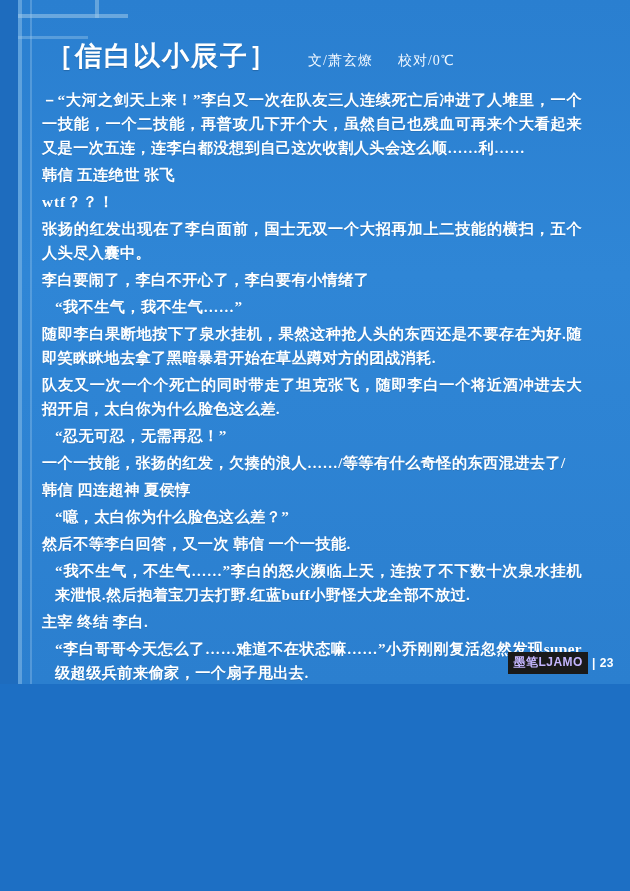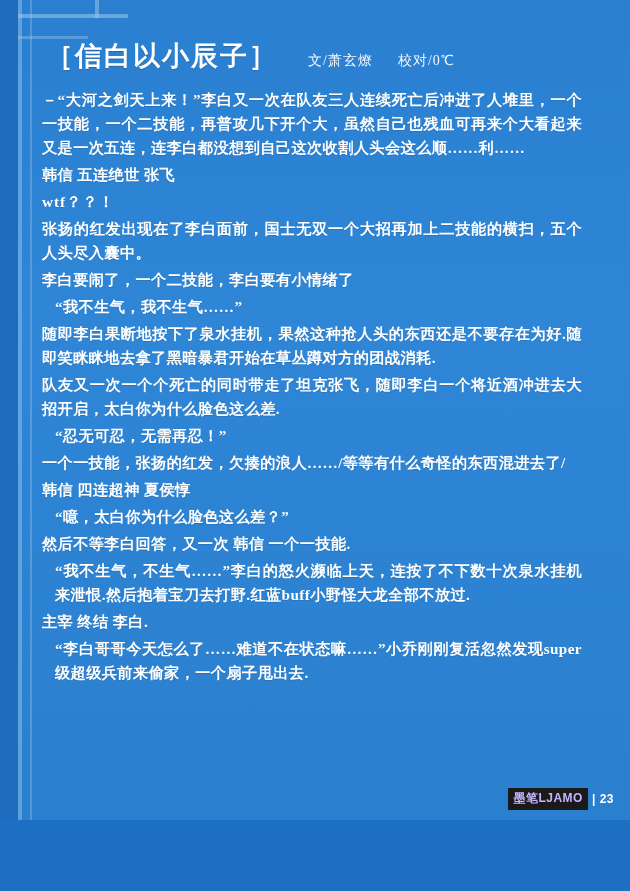--- a/index.html
+++ b/index.html
@@ -9,21 +9,21 @@
   body {
     width: 630px;
     height: 891px;
     background: #1d6fc4;
     font-family: "Liberation Serif", serif;
     overflow: hidden;
   }
   .page {
     position: relative;
     width: 630px;
-    height: 820px;
+    height: 684px;
     background: linear-gradient(180deg, #2a7fd0 0%, #2f86d6 40%, #2b7fcf 100%);
     overflow: hidden;
   }
   
   .deco-line {
     position: absolute;
     background: #9ec9ea;
     opacity: .55;
   }
   .deco-v1 { left: 18px; top: 0; width: 4px; height: 891px; opacity:.45; }
@@ -131,21 +131,21 @@
         <span class="sep"></span>
         <span>校对/0℃</span>
       </div>
     </div>
 
     <div class="body-text">
       <p class="dash">－“大河之剑天上来！”李白又一次在队友三人连续死亡后冲进了人堆里，一个一技能，一个二技能，再普攻几下开个大，虽然自己也残血可再来个大看起来又是一次五连，连李白都没想到自己这次收割人头会这么顺……利……</p>
       <p>韩信 五连绝世 张飞</p>
       <p class="latin">wtf？？！</p>
       <p>张扬的红发出现在了李白面前，国士无双一个大招再加上二技能的横扫，五个人头尽入囊中。</p>
-      <p>李白要闹了，一个二技能，李白要有小情绪了</p>
+      <p>李白要闹了，李白不开心了，李白要有小情绪了</p>
       <p class="quote">“我不生气，我不生气……”</p>
       <p>随即李白果断地按下了泉水挂机，果然这种抢人头的东西还是不要存在为好.随即笑眯眯地去拿了黑暗暴君开始在草丛蹲对方的团战消耗.</p>
       <p>队友又一次一个个死亡的同时带走了坦克张飞，随即李白一个将近酒冲进去大招开启，太白你为什么脸色这么差.</p>
       <p class="quote">“忍无可忍，无需再忍！”</p>
       <p>一个一技能，张扬的红发，欠揍的浪人……/等等有什么奇怪的东西混进去了/</p>
       <p>韩信 四连超神 夏侯惇</p>
       <p class="quote">“噫，太白你为什么脸色这么差？”</p>
       <p>然后不等李白回答，又一次 韩信 一个一技能.</p>
       <p class="quote">“我不生气，不生气……”李白的怒火濒临上天，连按了不下数十次泉水挂机来泄恨.然后抱着宝刀去打野.红蓝buff小野怪大龙全部不放过.</p>
       <p>主宰 终结 李白.</p>

